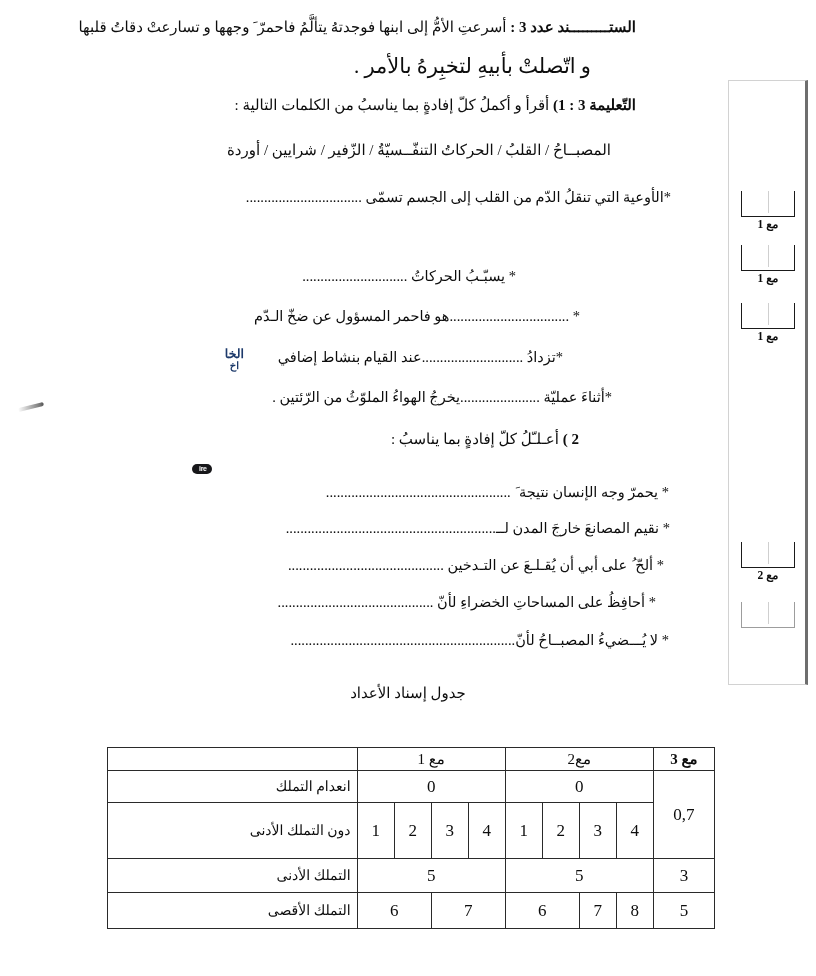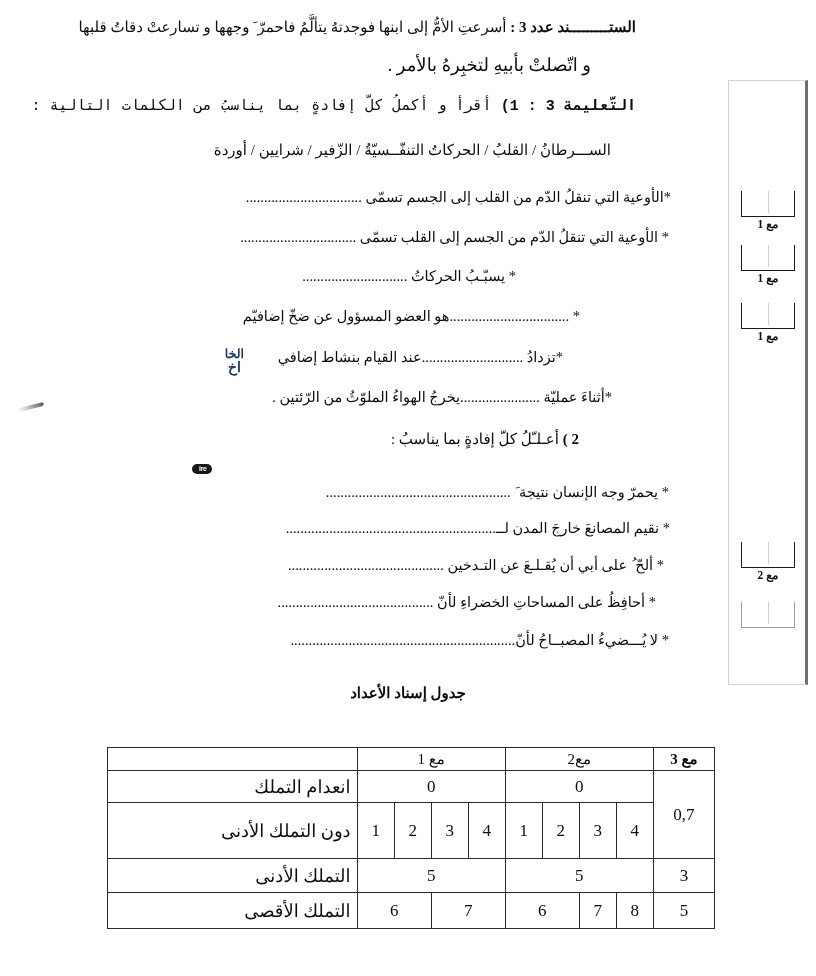--- a/index.html
+++ b/index.html
@@ -109,21 +109,21 @@
     opacity: .8;
     border-radius: 2px;
   }
 
   
   #grid-title {
     position: absolute;
     top: 672px;
     left: 0; width: 816px;
     text-align: center;
-    font-weight: bold;
+    font-weight: normal;
     font-size: 15px;
     direction: rtl;
   }
   #score-table {
     position: absolute;
     left: 107px;
     top: 735px;
     width: 608px;
     border-collapse: collapse;
     direction: rtl;
@@ -133,60 +133,59 @@
   #score-table td, #score-table th {
     border: 1px solid #2a2a2a;
     text-align: center;
     font-weight: normal;
     padding: 2px 3px;
     font-family: "Liberation Serif", "DejaVu Serif", serif;
   }
   #score-table td.rowlabel {
     text-align: right;
     padding-right: 6px;
-    font-size: 18px;
+    font-size: 14px;
     white-space: nowrap;
   }
   #score-table td.big { font-size: 17px; }
 </style>
 </head>
 <body>
 
 <div id="sheet">
 
   <div class="line source-title" style="top:6px; right:180px; font-size:15px;">
     <span>الستـــــــــند عدد 3 :</span>
     <span style="font-weight:normal;">أسرعتِ الأمُّ إلى ابنها فوجدتهُ يتألَّمُ فاحمرّ َ وجهها و تسارعتْ دقاتُ قلبها</span>
   </div>
 
-  <div class="line" style="top:42px; right:225px; font-size:18px;">و اتّصلتْ بأبيهِ لتخبِرهُ بالأمر .</div>
-
-  <div class="line" style="top:84px; right:180px; font-size:15px;font-family:Liberation Mono, monospace;">
+  <div class="line" style="top:42px; right:225px; font-size:21px;">و اتّصلتْ بأبيهِ لتخبِرهُ بالأمر .</div>
+
+  <div class="line" style="top:84px; right:180px; font-size:15px;">
     <span class="source-title">التّعليمة 3 :</span>
     <span style="font-weight:bold;">1)</span>
     <span>أقرأ و أكملُ كلّ إفادةٍ بما يناسبُ من الكلمات التالية :</span>
   </div>
 
-  <div class="line" style="top:129px; right:205px; font-size:15px;">الســـرطانُ / القلبُ / الحركاتُ التنفّــسيّةُ / الزّفير /  شرايين / أوردة</div>
+  <div class="line" style="top:129px; right:205px; font-size:15px;">المصبــاحُ / القلبُ / الحركاتُ التنفّــسيّةُ / الزّفير /  شرايين / أوردة</div>
 
   <div class="line dotline" style="top:177px; right:145px; font-size:14.5px;">*الأوعية التي تنقلُ الدّم من القلب إلى الجسم تسمّى ................................</div>
 
-  <div class="line dotline" style="top:217px; right:147px; font-size:14.5px;">* الأوعية التي تنقلُ الدّم من الجسم إلى القلب تسمّى ................................</div>
 
   <div class="line dotline" style="top:256px; right:300px; font-size:14.5px;">* يسبّـبُ الحركاتُ .............................</div>
 
-  <div class="line dotline" style="top:296px; right:236px; font-size:14.5px;">*  .................................هو العضو المسؤول عن ضخّ إضافيّم</div>
+  <div class="line dotline" style="top:296px; right:236px; font-size:14.5px;">*  .................................هو فاحمر المسؤول عن ضخّ الـدّم</div>
 
   <div class="line dotline" style="top:337px; right:253px; font-size:14.5px;">*تزدادُ ............................عند القيام بنشاط إضافي</div>
 
   <div class="line dotline" style="top:377px; right:204px; font-size:14.5px;">*أثناءَ عمليّة ......................يخرجُ الهواءُ الملوّثُ من الرّئتين .</div>
 
   <div class="blue-note" style="top:336px; right:572px; text-align:center;">
     <div>الخا</div>
-    <div style="font-size:14px;">اخ</div>
+    <div style="font-size:10px;">اخ</div>
   </div>
 
   <div class="line" style="top:418px; right:237px; font-size:15px;">
     <span style="font-weight:bold;">2 )</span>
     <span>أعـلـّلُ كلّ إفادةٍ بما يناسبُ :</span>
   </div>
 
   <div class="badge-artifact" style="top:452px; left:192px;">
     <span>ire</span>
   </div>

